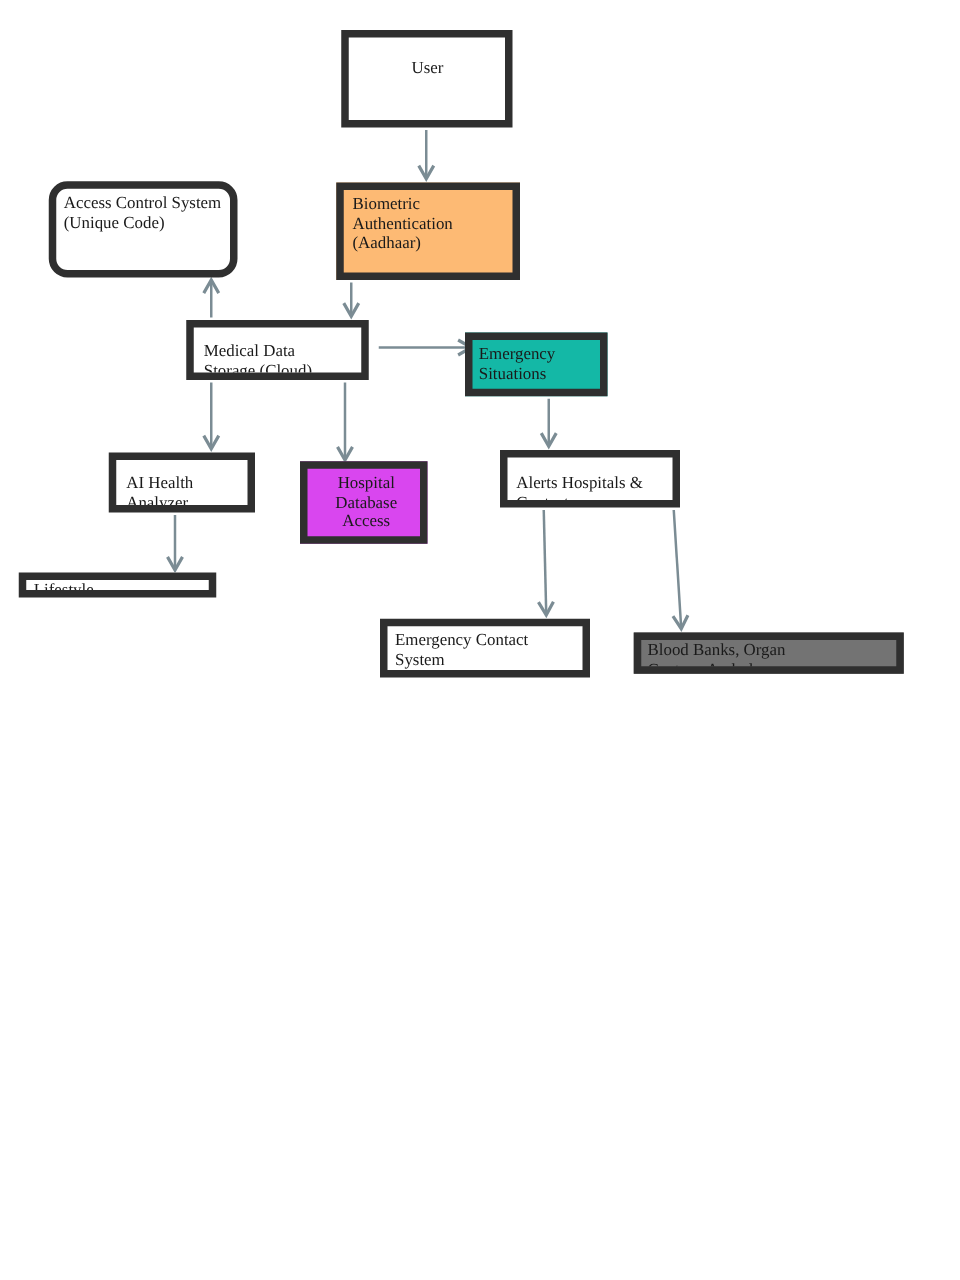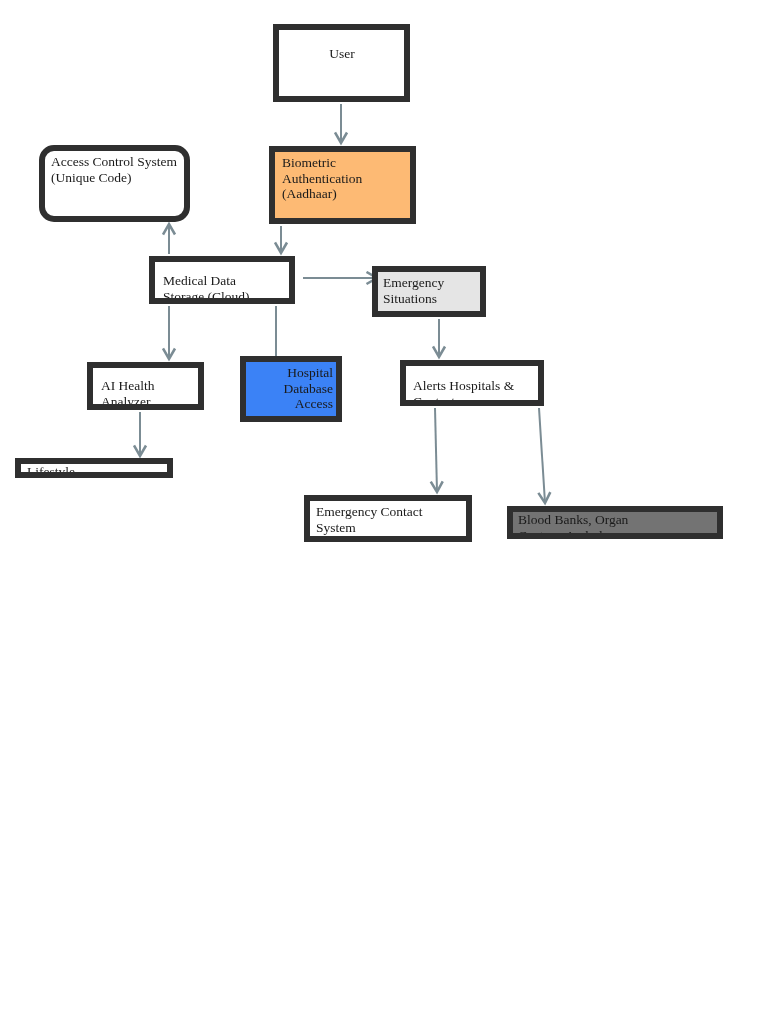--- a/index.html
+++ b/index.html
@@ -62,25 +62,25 @@
     </svg>
 
 <div class="node" style="left: 273px; top: 24px; width: 137px; height: 78px; padding: 16px 3px 0px 4px; text-align: center; border-color: rgb(47, 47, 47); background: rgb(255, 255, 255);"><span>User</span></div>
     <div class="node" style="left: 39px; top: 145px; width: 151px; height: 77px; padding: 3px 3px 0px 6px; text-align: left; border-color: rgb(47, 47, 47); background: rgb(255, 255, 255); border-radius: 15px;"><span>Access Control System
 (Unique Code)</span></div>
     <div class="node" style="left: 269px; top: 146px; width: 147px; height: 78px; padding: 3px 3px 0px 7px; text-align: left; border-color: rgb(47, 47, 47); background: #fdba74;"><span>Biometric
 Authentication
 (Aadhaar)</span></div>
     <div class="node" style="left: 149px; top: 256px; width: 146px; height: 48px; padding: 11px 3px 0px 8px; text-align: left; border-color: rgb(47, 47, 47); background: rgb(255, 255, 255);"><span>Medical Data
 Storage (Cloud)</span></div>
-    <div class="node" style="left: 372px; top: 266px; width: 114px; height: 51px; padding: 3px 3px 0px 5px; text-align: left; border-color: rgb(47, 47, 47); background: #e5e5e5;"><span>Emergency
+    <div class="node" style="left: 372px; top: 266px; width: 114px; height: 51px; padding: 3px 3px 0px 5px; text-align: left; border-color: rgb(47, 47, 47); background: #14b8a6;"><span>Emergency
 Situations</span></div>
     <div class="node" style="left: 87px; top: 362px; width: 117px; height: 48px; padding: 10px 3px 0px 8px; text-align: left; border-color: rgb(47, 47, 47); background: rgb(255, 255, 255);"><span>AI Health
 Analyzer</span></div>
-    <div class="node" style="left: 240px; top: 356px; width: 102px; height: 66px; padding: 3px 3px 0px 7px; text-align: right; border-color: rgb(47, 47, 47); background: #3b82f6;"><span>Hospital
+    <div class="node" style="left: 240px; top: 369px; width: 102px; height: 66px; padding: 3px 3px 0px 7px; text-align: center; border-color: rgb(47, 47, 47); background: #d946ef;"><span>Hospital
 Database
 Access</span></div>
     <div class="node" style="left: 400px; top: 360px; width: 144px; height: 46px; padding: 12px 3px 0px 7px; text-align: left; border-color: rgb(47, 47, 47); background: rgb(255, 255, 255);"><span>Alerts Hospitals &amp;
 Contacts</span></div>
     <div class="node" style="left: 15px; top: 458px; width: 158px; height: 20px; padding: 0px 1px 0px 6px; text-align: left; border-color: rgb(47, 47, 47); background: rgb(255, 255, 255);"><span>Lifestyle Recommendation</span></div>
     <div class="node" style="left: 304px; top: 495px; width: 168px; height: 47px; padding: 3px 3px 0px 6px; text-align: left; border-color: rgb(47, 47, 47); background: rgb(255, 255, 255);"><span>Emergency Contact
 System</span></div>
     <div class="node" style="left: 507px; top: 506px; width: 216px; height: 33px; padding: 0px 3px 0px 5px; text-align: left; border-color: rgb(47, 47, 47); background: #737373;"><span>Blood Banks, Organ
 Centres, Ambulances</span></div>
   </div>

